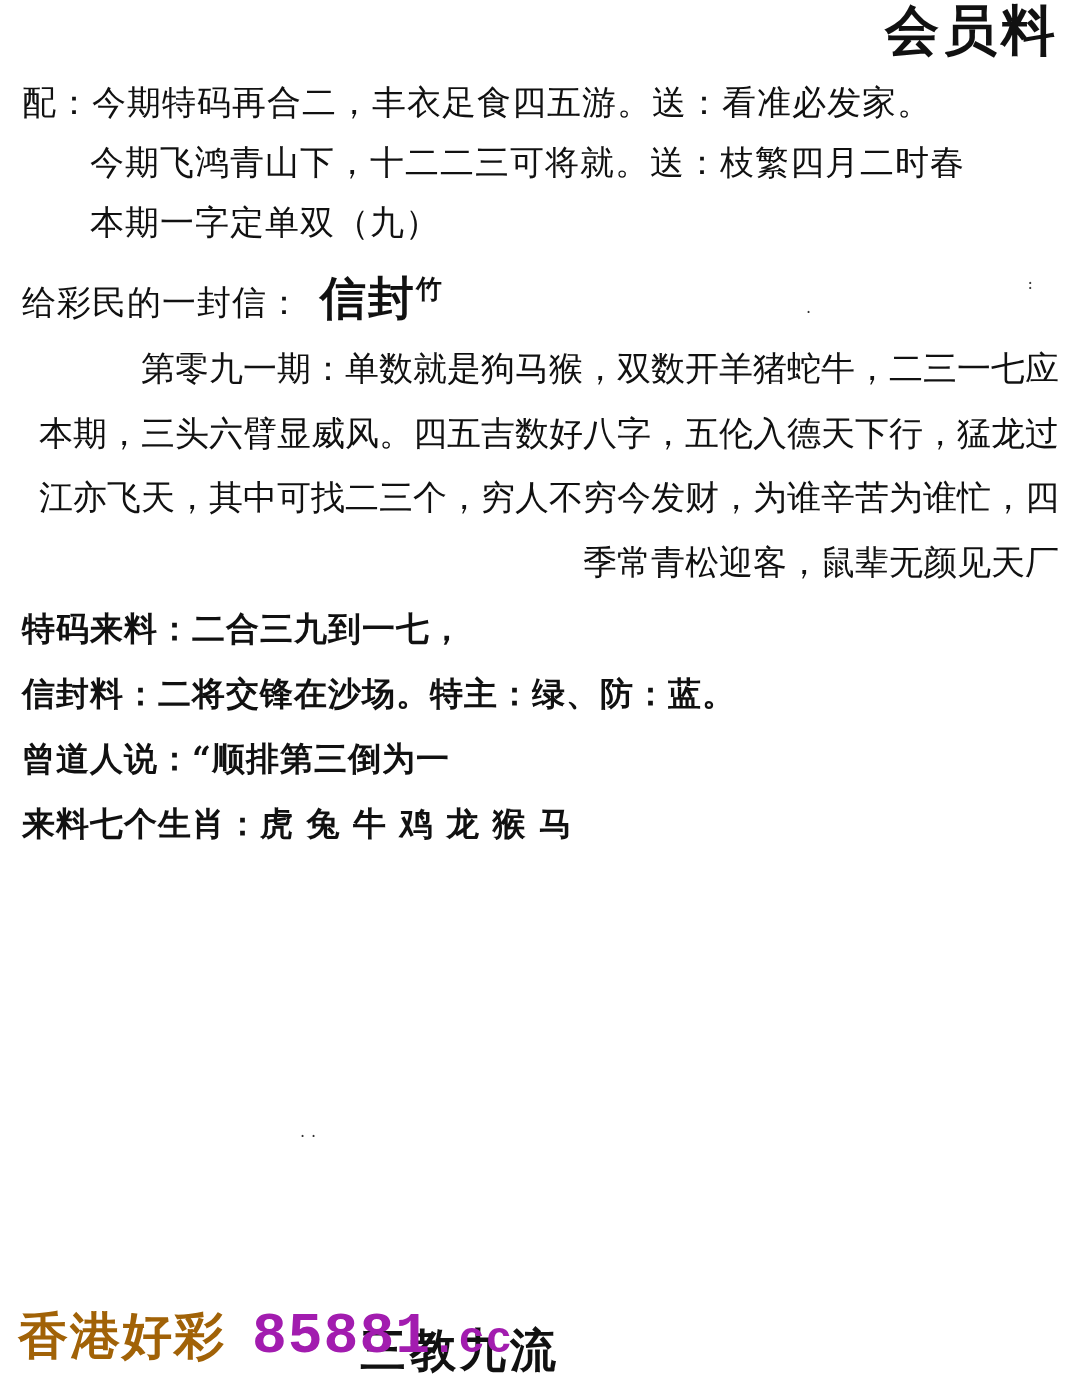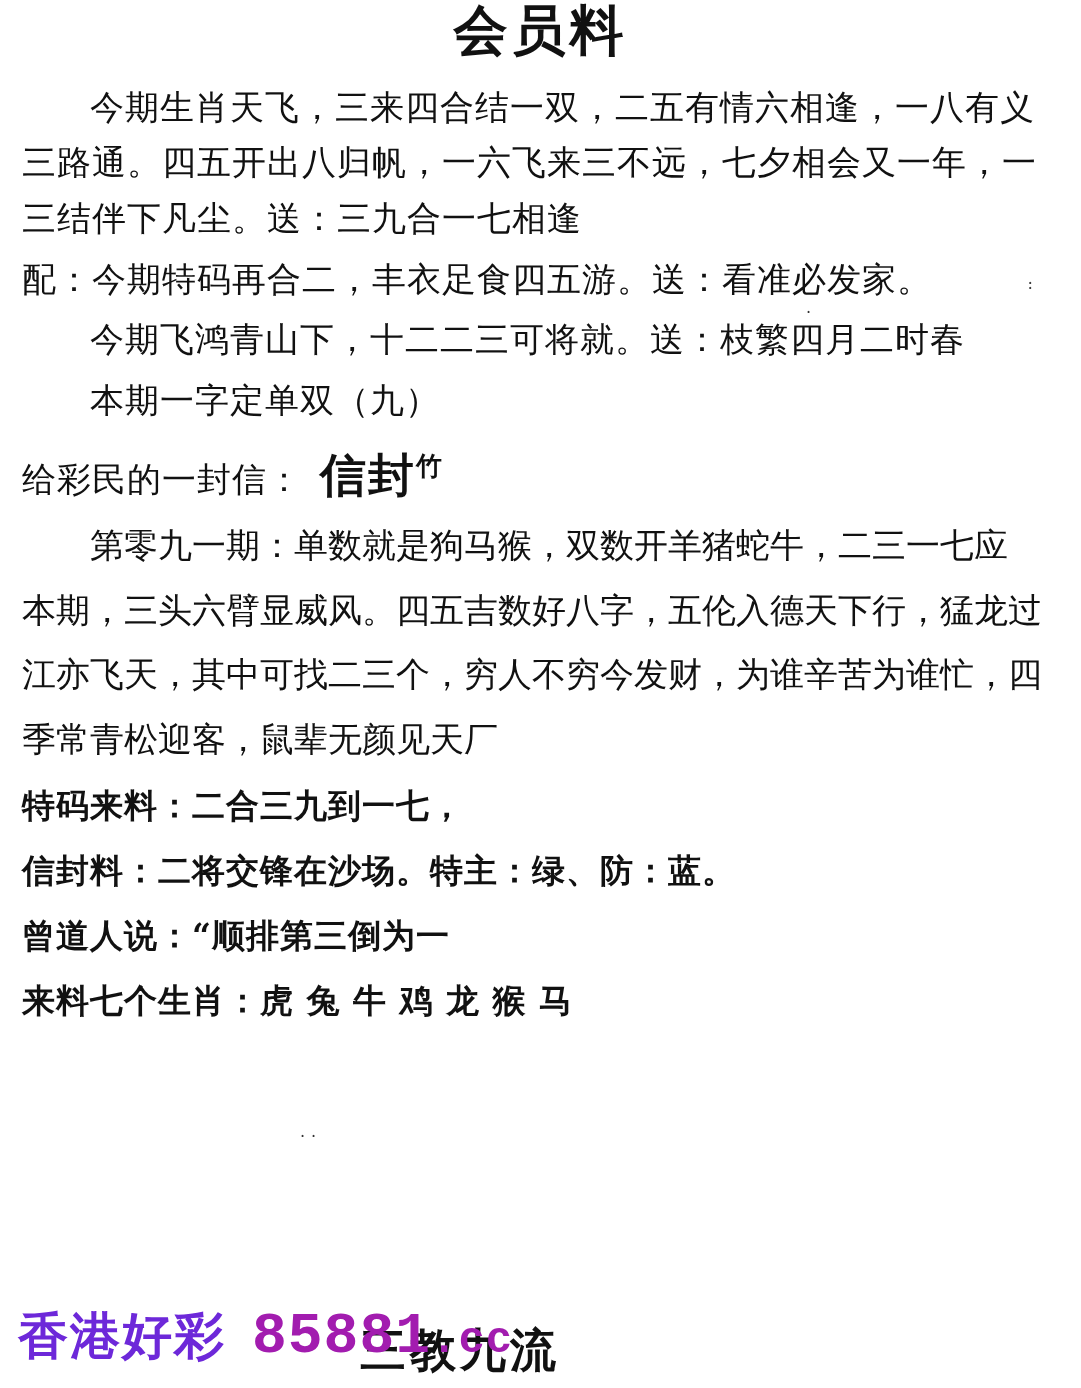--- a/index.html
+++ b/index.html
@@ -18,25 +18,25 @@
 
   .page {
     position: relative;
     width: 1081px;
     height: 1388px;
     box-sizing: border-box;
     padding: 0 22px;
   }
 
   .title {
-    text-align: center;
+    text-align: right;
     font-size: 54px;
     font-weight: bold;
     letter-spacing: 4px;
-    margin: 2px 0 22px 0;
+    margin: 2px 0 16px 0;
     line-height: 1.05;
     font-family: "DejaVu Serif", "Liberation Serif", serif;
   }
 
   .para {
     font-size: 34px;
     line-height: 1.58;
     letter-spacing: 1px;
     margin: 0 0 4px 0;
     font-weight: 500;
@@ -81,20 +81,21 @@
     vertical-align: super;
     letter-spacing: 0;
   }
 
   .body-text {
     font-size: 34px;
     line-height: 1.55;
     letter-spacing: 0px;
     margin: 12px 0 2px 0;
     font-weight: 500;
+    text-align: right;
   }
   .body-text.indent { text-indent: 68px; }
 
   .note-line {
     font-size: 33px;
     line-height: 1.55;
     letter-spacing: 1px;
     margin: 14px 0 0 0;
     font-weight: 700;
   }
@@ -122,21 +123,21 @@
     left: 18px;
     bottom: 20px;
     display: flex;
     align-items: center;
     gap: 26px;
     z-index: 5;
   }
   .wm-left {
     font-size: 50px;
     font-weight: bold;
-    color: #6d28d9;
+    color: #a16207;
     letter-spacing: 2px;
     font-family: "DejaVu Sans", "Liberation Sans", sans-serif;
   }
   .wm-right {
     font-size: 58px;
     font-weight: bold;
     color: #a21caf;
     letter-spacing: 1px;
     font-family: Liberation Mono, monospace;
   }
@@ -153,25 +154,20 @@
   .dot2 { right: 270px; top: 296px; }
   .dot3 { left: 300px; top: 1120px; letter-spacing: 6px; }
 </style>
 </head>
 <body>
 
 <div class="page">
 
   <div class="title">会员料</div>
 
-  <div class="block-a">
-    <div class="para indent line-gap-s">今期生肖天飞，三来四合结一双，二五有情六相逢，一八有义</div>
-    <div class="para line-gap-s">三路通。四五开出八归帆，一六飞来三不远，七夕相会又一年，一</div>
-    <div class="para line-gap-s">三结伴下凡尘。送：三九合一七相逢</div>
-  </div>
 
   <div class="row-inline">配：今期特码再合二，丰衣足食四五游。送：看准必发家。</div>
 
   <div class="row-inline" style="text-indent:68px;">今期飞鸿青山下，十二二三可将就。送：枝繁四月二时春</div>
 
   <div class="row-inline" style="text-indent:68px;">本期一字定单双（九）</div>
 
   <div class="letter-head">
     <span class="label">给彩民的一封信：</span>
     <span class="big"><span>信封</span><span class="sup">竹</span></span>

